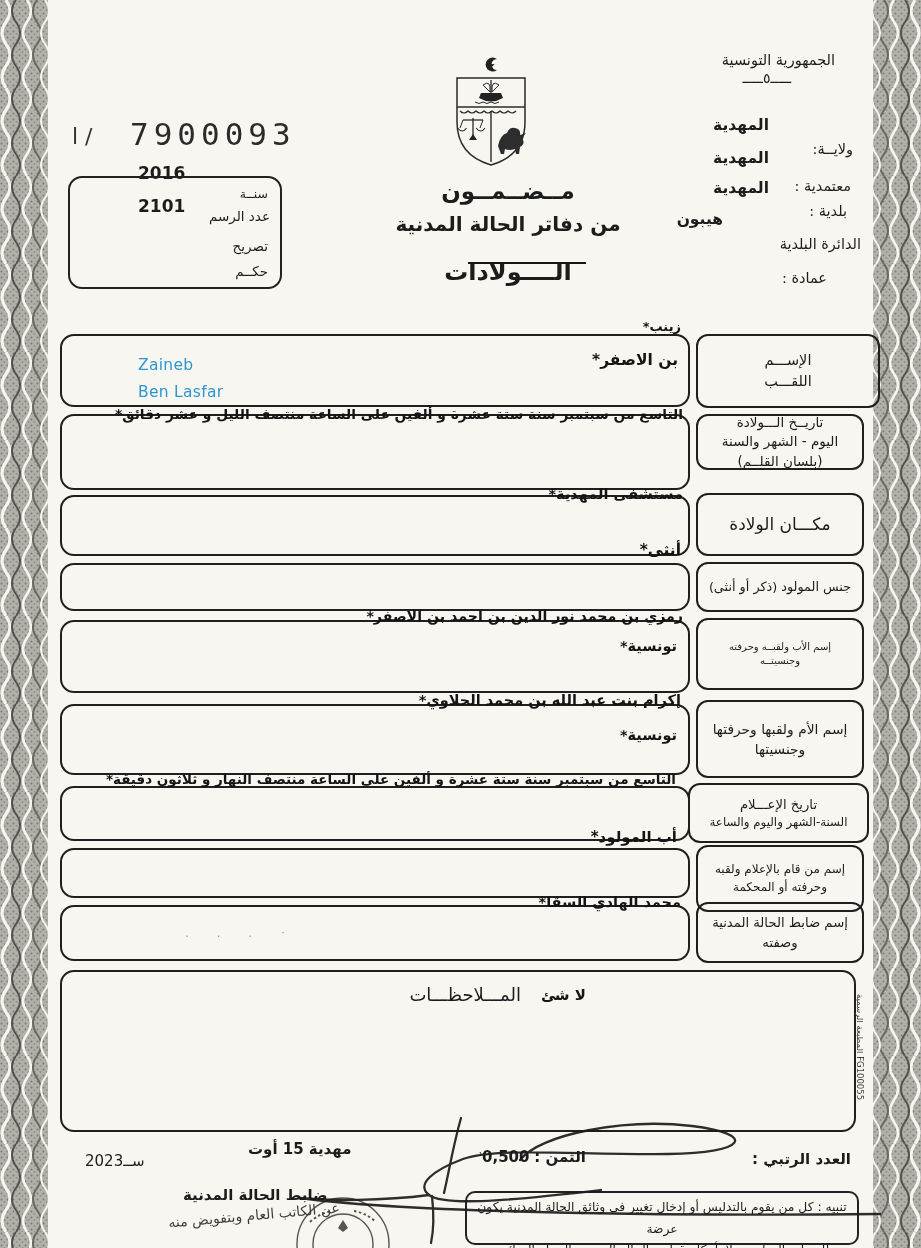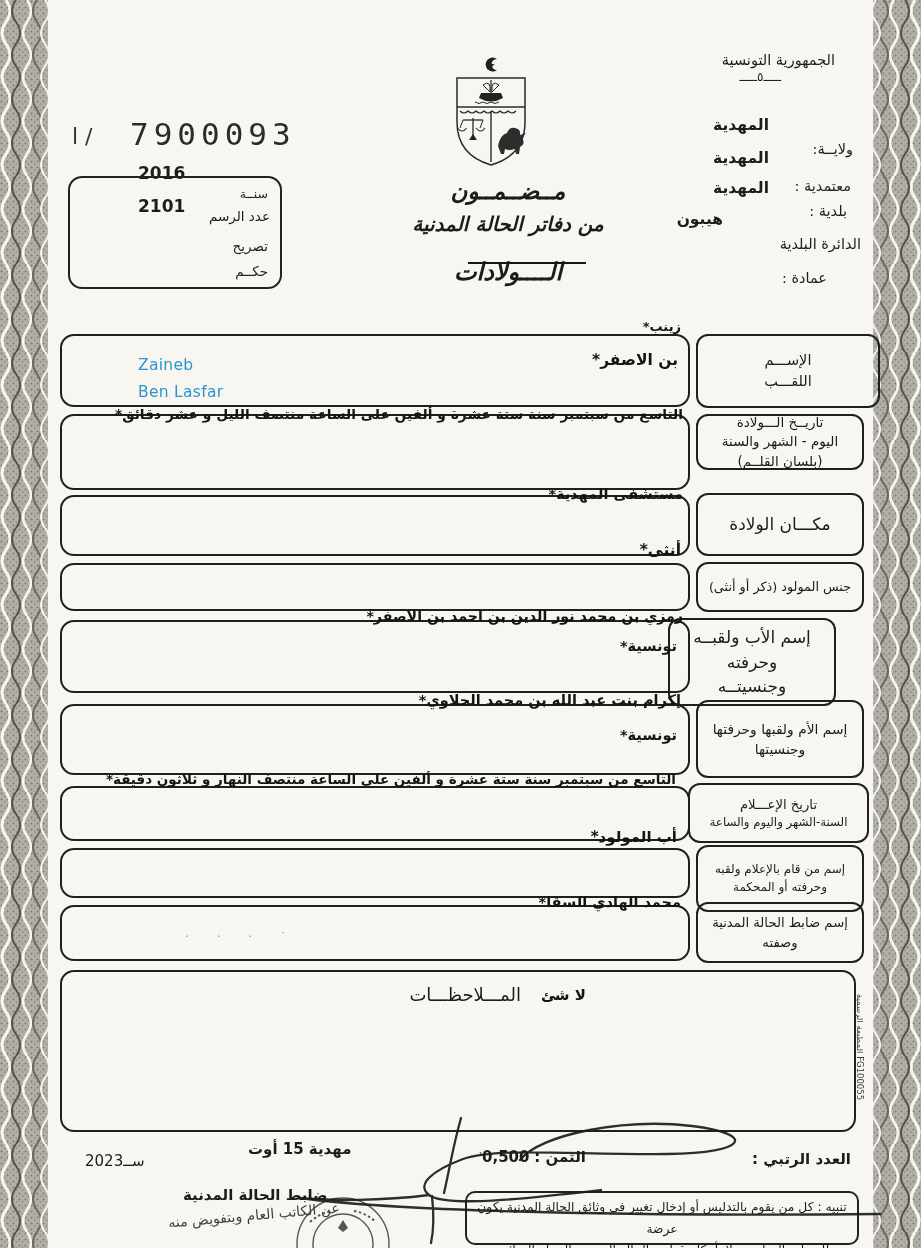--- a/index.html
+++ b/index.html
@@ -10,21 +10,21 @@
   .nowrap{white-space:nowrap;}
   .band{position:absolute;top:0;}
   .fbox{position:absolute;border:2px solid #1f1f1f;border-radius:14px;background:transparent;box-sizing:border-box;}
   .lbox{position:absolute;border:2px solid #1f1f1f;border-radius:12px;box-sizing:border-box;
         display:flex;flex-direction:column;justify-content:center;align-items:center;
         direction:rtl;text-align:center;padding:2px 8px;font-size:14.5px;line-height:1.45;}
   .hand{position:absolute;direction:rtl;font-weight:bold;white-space:nowrap;color:#141414;}
   .latin-name{position:absolute;color:#2e96cf;font-size:15.5px;letter-spacing:.3px;}
   .rlabel{position:absolute;direction:rtl;white-space:nowrap;font-size:14.5px;}
   .rvalue{position:absolute;direction:rtl;white-space:nowrap;font-weight:bold;font-size:15.5px;}
-  .title-wrap{position:absolute;left:368px;top:178px;width:280px;text-align:center;direction:rtl;font-style:italic;}
+  .title-wrap{position:absolute;left:368px;top:178px;width:280px;text-align:center;direction:rtl;}
   .t1{font-size:23px;font-weight:bold;letter-spacing:1px;}
   .t2{font-size:20px;font-weight:bold;margin-top:8px;}
   .t3{font-size:24px;font-weight:bold;margin-top:22px;}
   .t-underline{position:absolute;left:468px;top:262px;width:118px;height:2px;background:#161616;}
   .serial{font-family:"DejaVu Sans Mono","Liberation Mono",monospace;font-size:31px;letter-spacing:5px;color:#2b2b2b;}
   .stampbox{position:absolute;left:68px;top:176px;width:214px;height:113px;border:2.5px solid #222;
             border-radius:14px;box-sizing:border-box;}
   .stampbox span{position:absolute;direction:rtl;white-space:nowrap;}
   .warnbox{position:absolute;left:465px;top:1191px;width:394px;height:54px;border:2px solid #222;
            border-radius:10px;box-sizing:border-box;direction:rtl;text-align:center;
@@ -58,21 +58,21 @@
     </defs>
   </svg>
   <svg class="band" style="left:0" width="48" height="1248">
     <rect width="48" height="1248" fill="url(#waves)"></rect>
   </svg>
   <svg class="band" style="left:873px" width="48" height="1248">
     <rect width="48" height="1248" fill="url(#waves)" transform="translate(48,0) scale(-1,1)"></rect>
   </svg>
 
   <div class="abs ar nowrap" style="right:86px;top:52px;font-size:14.5px">الجمهورية التونسية</div>
-  <div class="abs ar nowrap" style="right:140px;top:70px;font-size:12px;letter-spacing:1px">ـــــ٥ـــــ</div>
+  <div class="abs ar nowrap" style="right:130px;top:70px;font-size:14px;letter-spacing:1px">ـــــ٥ـــــ</div>
 
   <div class="rvalue" style="right:152px;top:116px">المهدية</div>
   <div class="rlabel" style="right:68px;top:141px">ولايــة:</div>
   <div class="rvalue" style="right:152px;top:149px">المهدية</div>
   <div class="rlabel" style="right:70px;top:178px">معتمدية :</div>
   <div class="rvalue" style="right:152px;top:179px">المهدية</div>
   <div class="rlabel" style="right:74px;top:203px">بلدية :</div>
   <div class="rvalue" style="right:198px;top:210px">هيبون</div>
   <div class="rlabel" style="right:60px;top:236px">الدائرة البلدية</div>
   <div class="rlabel" style="right:94px;top:270px">عمادة :</div>
@@ -135,21 +135,21 @@
     <span>تاريــخ الـــولادة</span>
     <span>اليوم - الشهر والسنة</span>
     <span>(بلسان القلــم)</span>
   </div>
   <div class="lbox" style="left:696px;top:493px;width:168px;height:63px;font-size:17px">
     <span>مكـــان الولادة</span>
   </div>
   <div class="lbox" style="left:696px;top:562px;width:168px;height:50px;font-size:12.8px">
     <span>جنس المولود (ذكر أو أنثى)</span>
   </div>
-  <div class="lbox" style="left:668px;top:618px;width:168px;height:88px;font-size:17px">
+  <div class="lbox" style="left:696px;top:618px;width:168px;height:72px;font-size:10px">
     <span>إسم الأب ولقبــه وحرفته</span>
     <span>وجنسيتــه</span>
   </div>
   <div class="lbox" style="left:696px;top:700px;width:168px;height:78px;font-size:13.8px">
     <span>إسم الأم ولقبها وحرفتها</span>
     <span>وجنسيتها</span>
   </div>
   <div class="lbox" style="left:688px;top:783px;width:181px;height:60px;font-size:13.2px">
     <span>تاريخ الإعـــلام</span>
     <span style="font-size:11.8px">السنة-الشهر واليوم والساعة</span>

